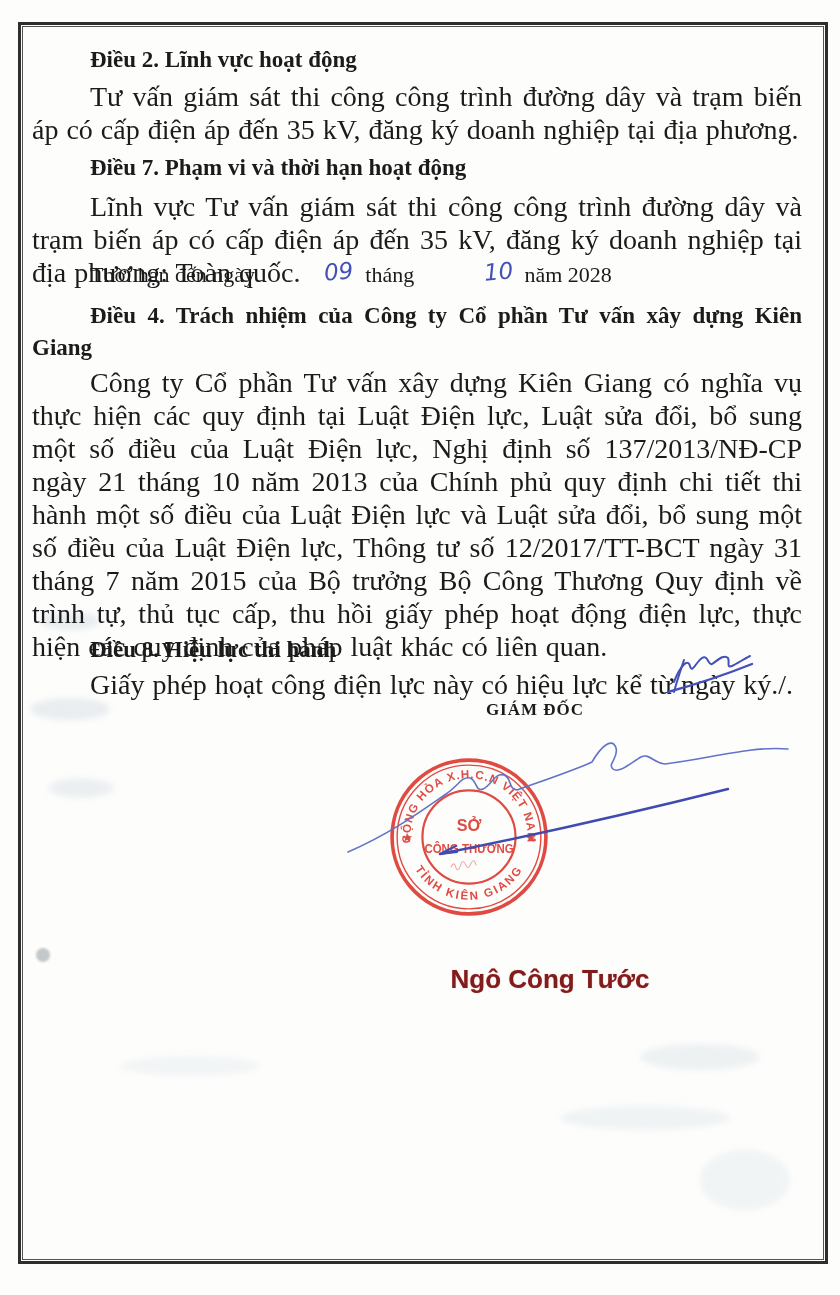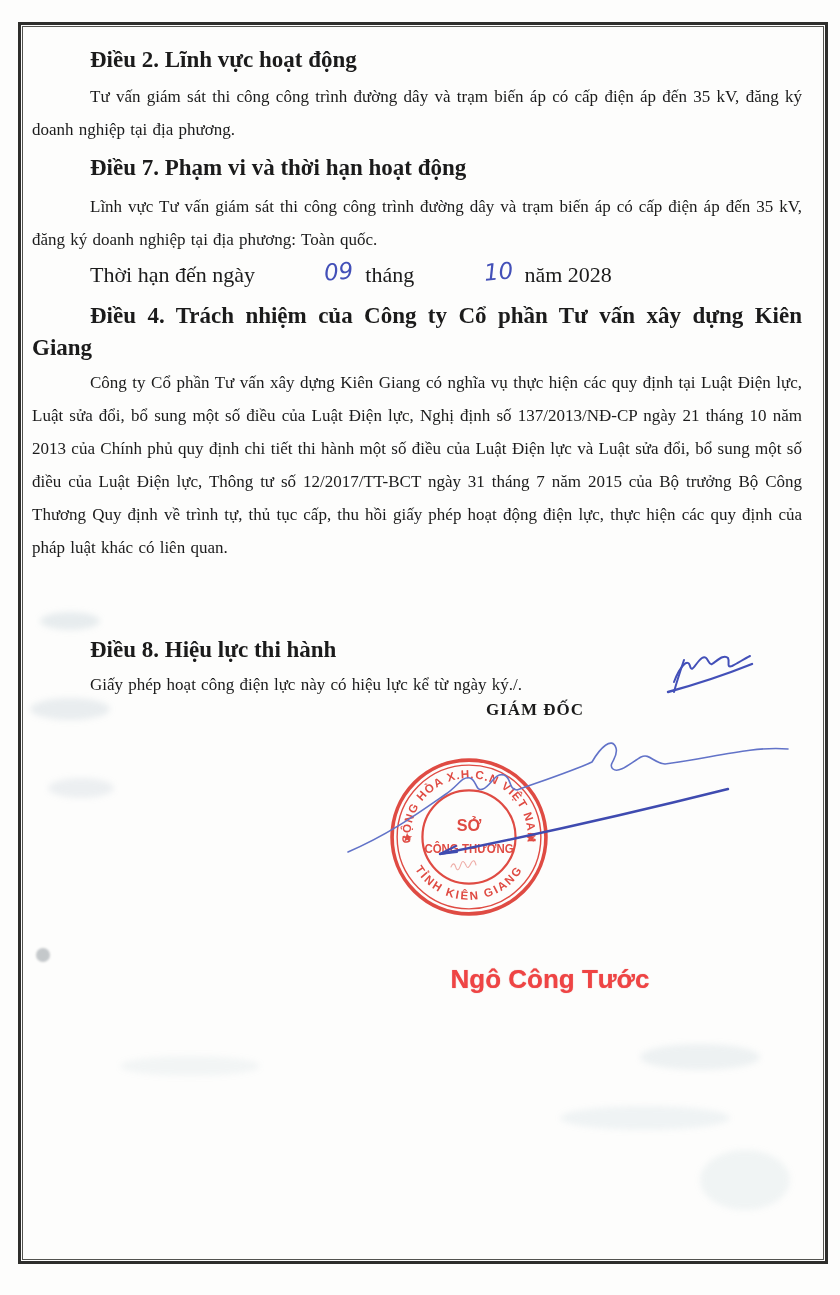--- a/index.html
+++ b/index.html
@@ -16,40 +16,40 @@
   .frame-inner{
     position:absolute;left:1px;top:1px;right:1px;bottom:1px;
     border:1px solid #53534f;
   }
   .col{position:absolute;left:32px;width:770px;}
   .heading{
     font-weight:bold;font-size:23px;line-height:32px;
     text-indent:58px;text-align:justify;margin:0;
   }
   .para{
-    font-size:17px;line-height:33px;text-align:justify;
+    font-size:28px;line-height:33px;text-align:justify;
     text-indent:58px;margin:0;word-spacing:1px;
   }
   .date-line{
     font-size:22px;line-height:33px;text-indent:58px;margin:0;
   }
   .hand{
     display:inline-block;
     font-family:"DejaVu Sans", sans-serif;font-style:italic;
     color:#4350b8;font-size:23px;line-height:20px;
     transform:rotate(-5deg);margin:0 6px;
   }
   .giam-doc{
     position:absolute;left:420px;top:700px;width:230px;
     font-weight:bold;font-size:17px;letter-spacing:1px;text-align:center;
   }
   .signer-name{
     position:absolute;left:420px;top:964px;width:260px;text-align:center;
     font-family:"Liberation Sans", sans-serif;
-    font-weight:bold;font-size:26px;color:#ef4444;
+    font-weight:bold;font-size:26px;color:#7f1d1d;
     text-shadow:0 0 1px rgba(201,32,26,0.55);
   }
   .stamp-svg{position:absolute;left:386px;top:754px;z-index:1;opacity:0.92;}
   .sig-svg{position:absolute;left:320px;top:718px;z-index:2;}
   .initial-svg{position:absolute;left:666px;top:646px;z-index:2;}
   .smudge{position:absolute;border-radius:50%;filter:blur(3px);pointer-events:none;}
   .s1{left:40px;top:612px;width:60px;height:18px;background:rgba(120,150,170,0.16);}
   .s2{left:30px;top:698px;width:80px;height:22px;background:rgba(120,150,170,0.15);}
   .s3{left:48px;top:778px;width:66px;height:20px;background:rgba(120,150,170,0.13);}
   .s4{left:640px;top:1044px;width:120px;height:26px;background:rgba(120,160,175,0.12);}

